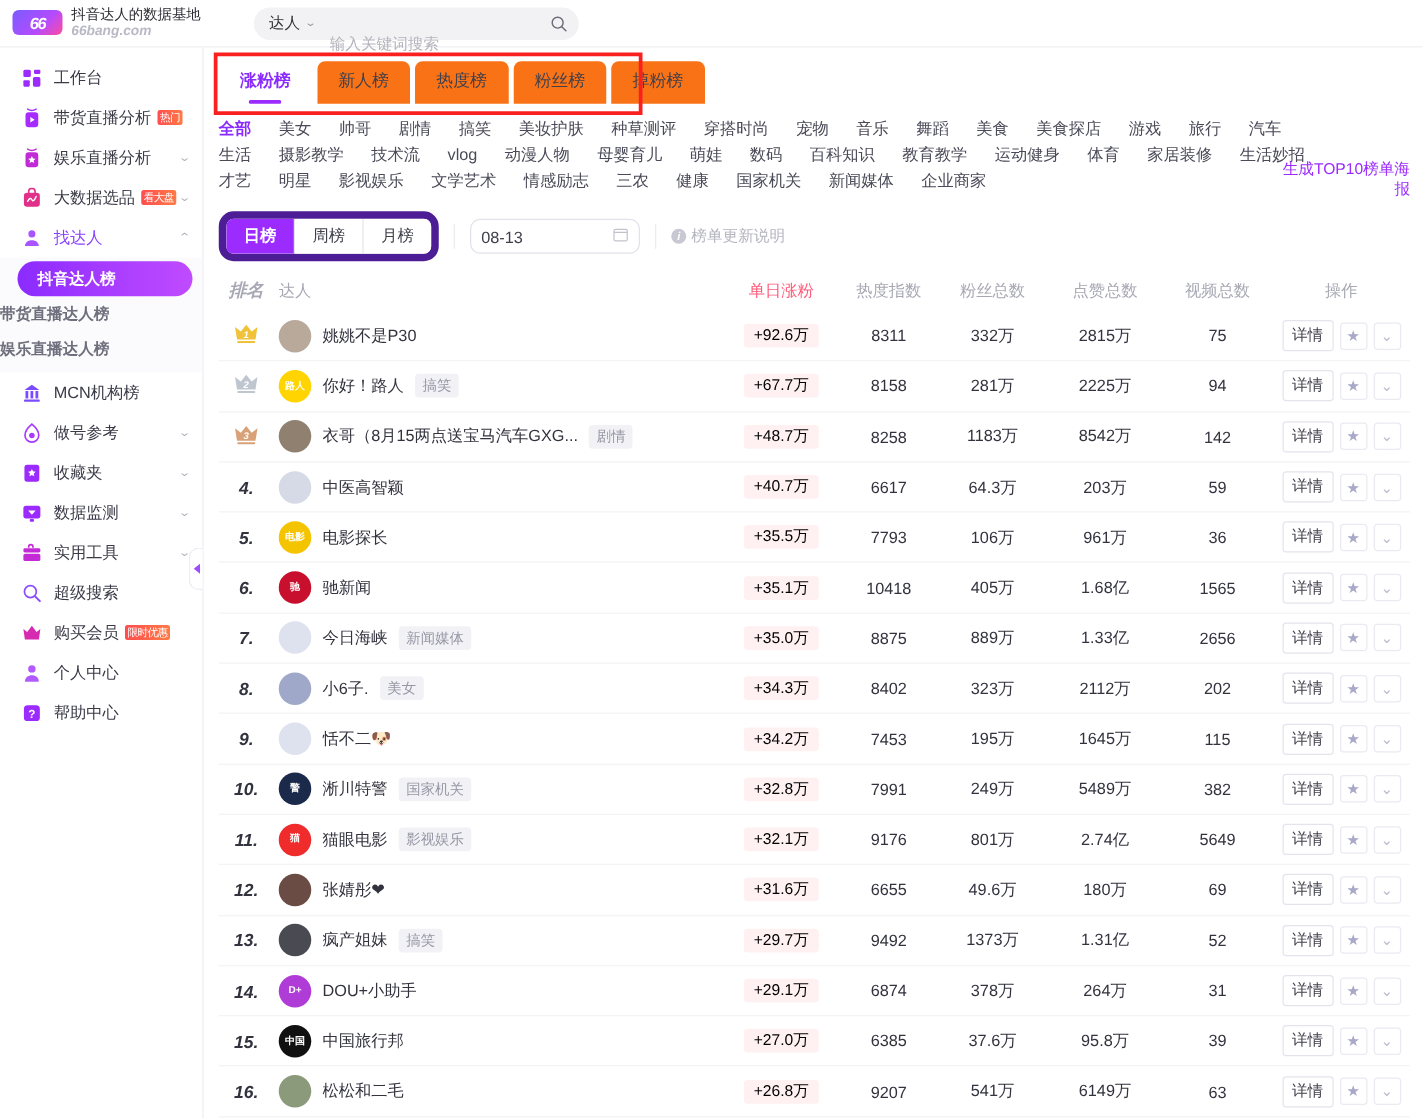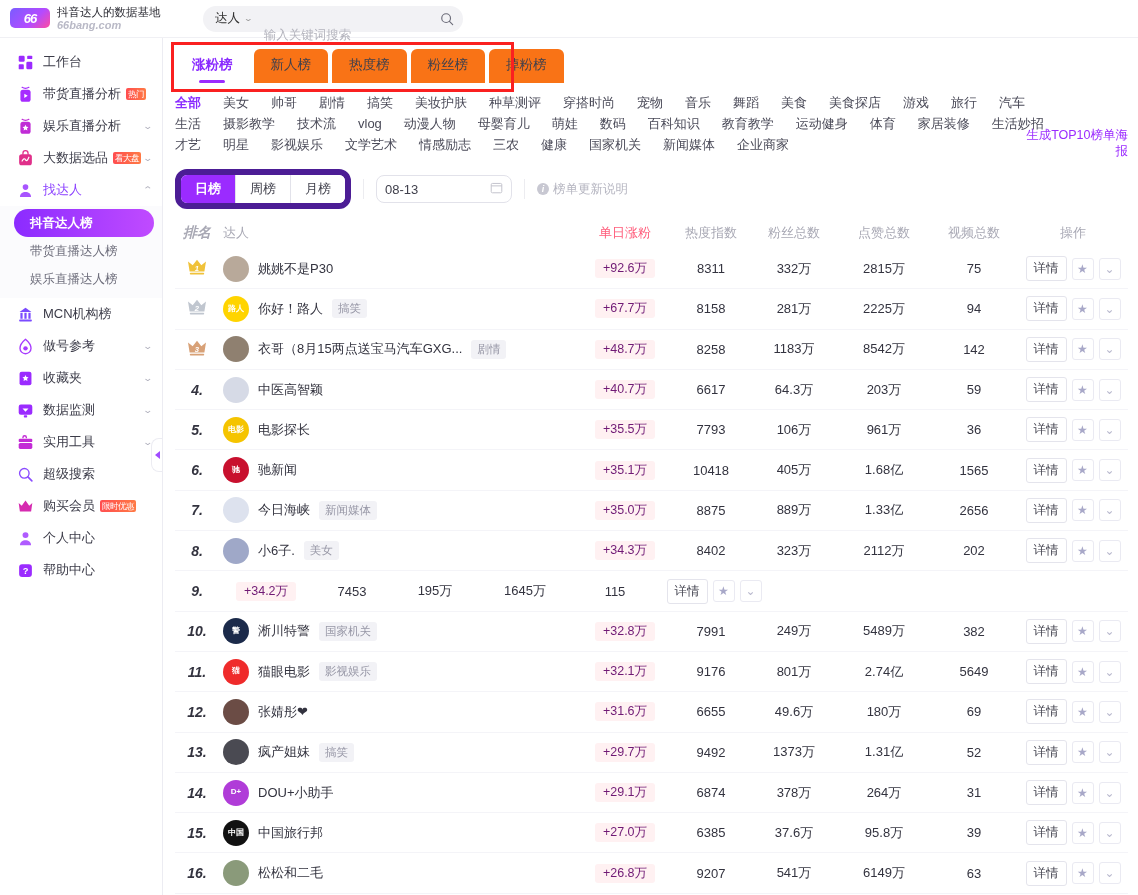--- a/index.html
+++ b/index.html
@@ -80,21 +80,21 @@
   .nav-arrow { margin-left: auto; font-size: 9px; color: #b0b0bd; transform: scaleX(1.4); }
   .badge-hot {
     margin-left: 5px; font-size: 8.5px; color: #fff;
     background: linear-gradient(90deg,#ff4d4f,#ff7a45);
     border-radius: 2px; padding: 0.5px 2px; line-height: 1.25;
     white-space: nowrap; letter-spacing: -0.5px;
   }
   .subnav { background: #fbfbfd; padding: 3px 0 5px; }
   .subnav-item {
     height: 28px; display: flex; align-items: center;
-    padding-left: 30px; font-size: 12.5px; color: #6e6e7c; cursor: pointer;
+    font-size: 12.5px; color: #6e6e7c; cursor: pointer; font-weight: bold;
   }
   .subnav-item.sel {
     background: linear-gradient(90deg,#8b2bff 0%,#a93dff 55%,#c04bff 100%);
     color: #fff; font-weight: bold;
     margin: 0 8px 0 14px; border-radius: 15px; height: 28px;
     padding-left: 16px;
   }
   .collapse-handle {
     position: absolute; right: -1px; top: 400px;
     width: 12px; height: 34px; background: #fff;
@@ -191,21 +191,21 @@
     display: flex; align-items: center; justify-content: center;
     font-size: 8px; color: #fff; font-weight: bold; text-align: center;
     line-height: 1.05;
   }
   .uname { white-space: nowrap; overflow: hidden; text-overflow: ellipsis; max-width: 300px; }
   .tagpill {
     font-size: 11.5px; color: #9797a6; background: #f2f2f6;
     border-radius: 3px; padding: 2px 6px; white-space: nowrap;
   }
   .growpill {
-    display: inline-block; background: #fff1f2; color: #701a75;
+    display: inline-block; background: #fff1f2; color: #000000;
     font-size: 12.5px; border-radius: 3px; padding: 1px 8px;
   }
   .btn-detail {
     font-size: 12.5px; color: #444450; border: 1px solid #e4e4ec;
     border-radius: 3px; padding: 3px 7px; background: #fff; cursor: pointer;
   }
   .btn-sq {
     width: 22px; height: 22px; border: 1px solid #eaeaf2; border-radius: 3px;
     display: flex; align-items: center; justify-content: center; cursor: pointer;
     background: #fff; color: #b9b9ce; font-size: 12px;
@@ -658,20 +658,24 @@
     <div class="c-likes">2112万</div>
     <div class="c-vids">202</div>
     <div class="c-ops">
       <span class="btn-detail">详情</span>
       <span class="btn-sq star">★</span>
       <span class="btn-sq">⌄</span>
     </div>
   </div>
         <div class="trow">
     <div class="c-rank"><span>9.</span></div>
+    <div class="c-name">
+      <span class="avatar" style="background:#dde2ee"></span>
+      <span class="uname">恬不二🐶</span>
+    </div>
     <div class="c-grow"><span class="growpill">+34.2万</span></div>
     <div class="c-heat">7453</div>
     <div class="c-fans">195万</div>
     <div class="c-likes">1645万</div>
     <div class="c-vids">115</div>
     <div class="c-ops">
       <span class="btn-detail">详情</span>
       <span class="btn-sq star">★</span>
       <span class="btn-sq">⌄</span>
     </div>

